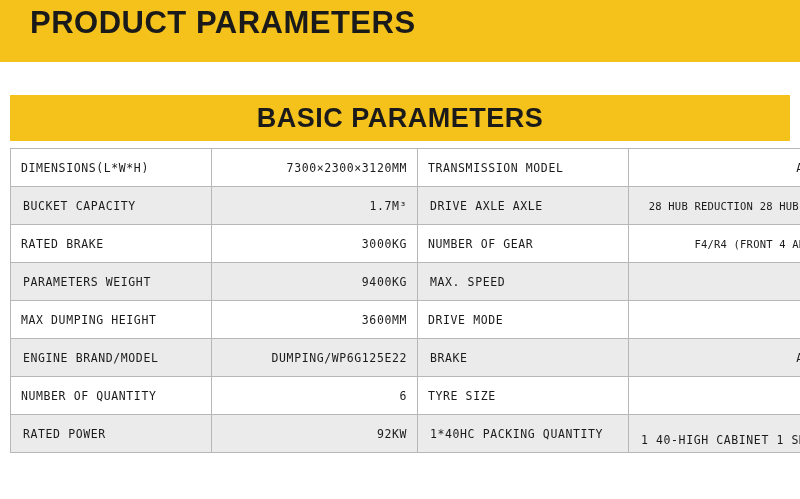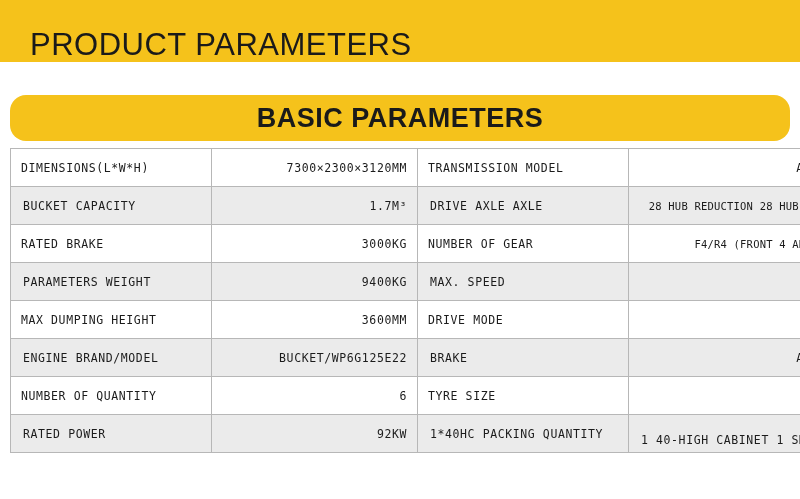--- a/index.html
+++ b/index.html
@@ -24,38 +24,37 @@
     position: absolute;
     left: 0;
     top: 0;
     width: 800px;
     height: 62px;
     background: #f5c21b;
   }
   .top-banner-title {
     position: absolute;
     left: 30px;
-    top: 24px;
+    top: 2px;
     font-family: "Liberation Sans", sans-serif;
-    font-weight: normal;
+    font-weight: bold;
     font-size: 31px;
     letter-spacing: 0.5px;
     color: #1a1a1a;
     line-height: 42px;
     white-space: nowrap;
   }
   
   .section-bar {
     position: absolute;
     left: 10px;
     top: 95px;
     width: 780px;
     height: 46px;
     background: #f5c21b;
-    border-radius: 16px;
   }
   .section-bar-title {
     width: 100%;
     text-align: center;
     font-family: "Liberation Sans", sans-serif;
     font-weight: bold;
     font-size: 27px;
     color: #1a1a1a;
     line-height: 46px;
     letter-spacing: 0.5px;
@@ -163,21 +162,21 @@
         <td class="c-value2">40KM/H</td>
       </tr>
       <tr class="row-odd">
         <td class="c-label">MAX DUMPING HEIGHT</td>
         <td class="c-value">3600MM</td>
         <td class="c-label2">DRIVE MODE</td>
         <td class="c-value2">4WD</td>
       </tr>
       <tr class="row-even">
         <td class="c-label">ENGINE BRAND/MODEL</td>
-        <td class="c-value">BUCKET/WP6G125E22</td>
+        <td class="c-value">DUMPING/WP6G125E22</td>
         <td class="c-label2">BRAKE</td>
         <td class="c-value2">AIR BRAKE</td>
       </tr>
       <tr class="row-odd">
         <td class="c-label">NUMBER OF QUANTITY</td>
         <td class="c-value">6</td>
         <td class="c-label2">TYRE SIZE</td>
         <td class="c-value2">17.5-25</td>
       </tr>
       <tr class="row-even">

